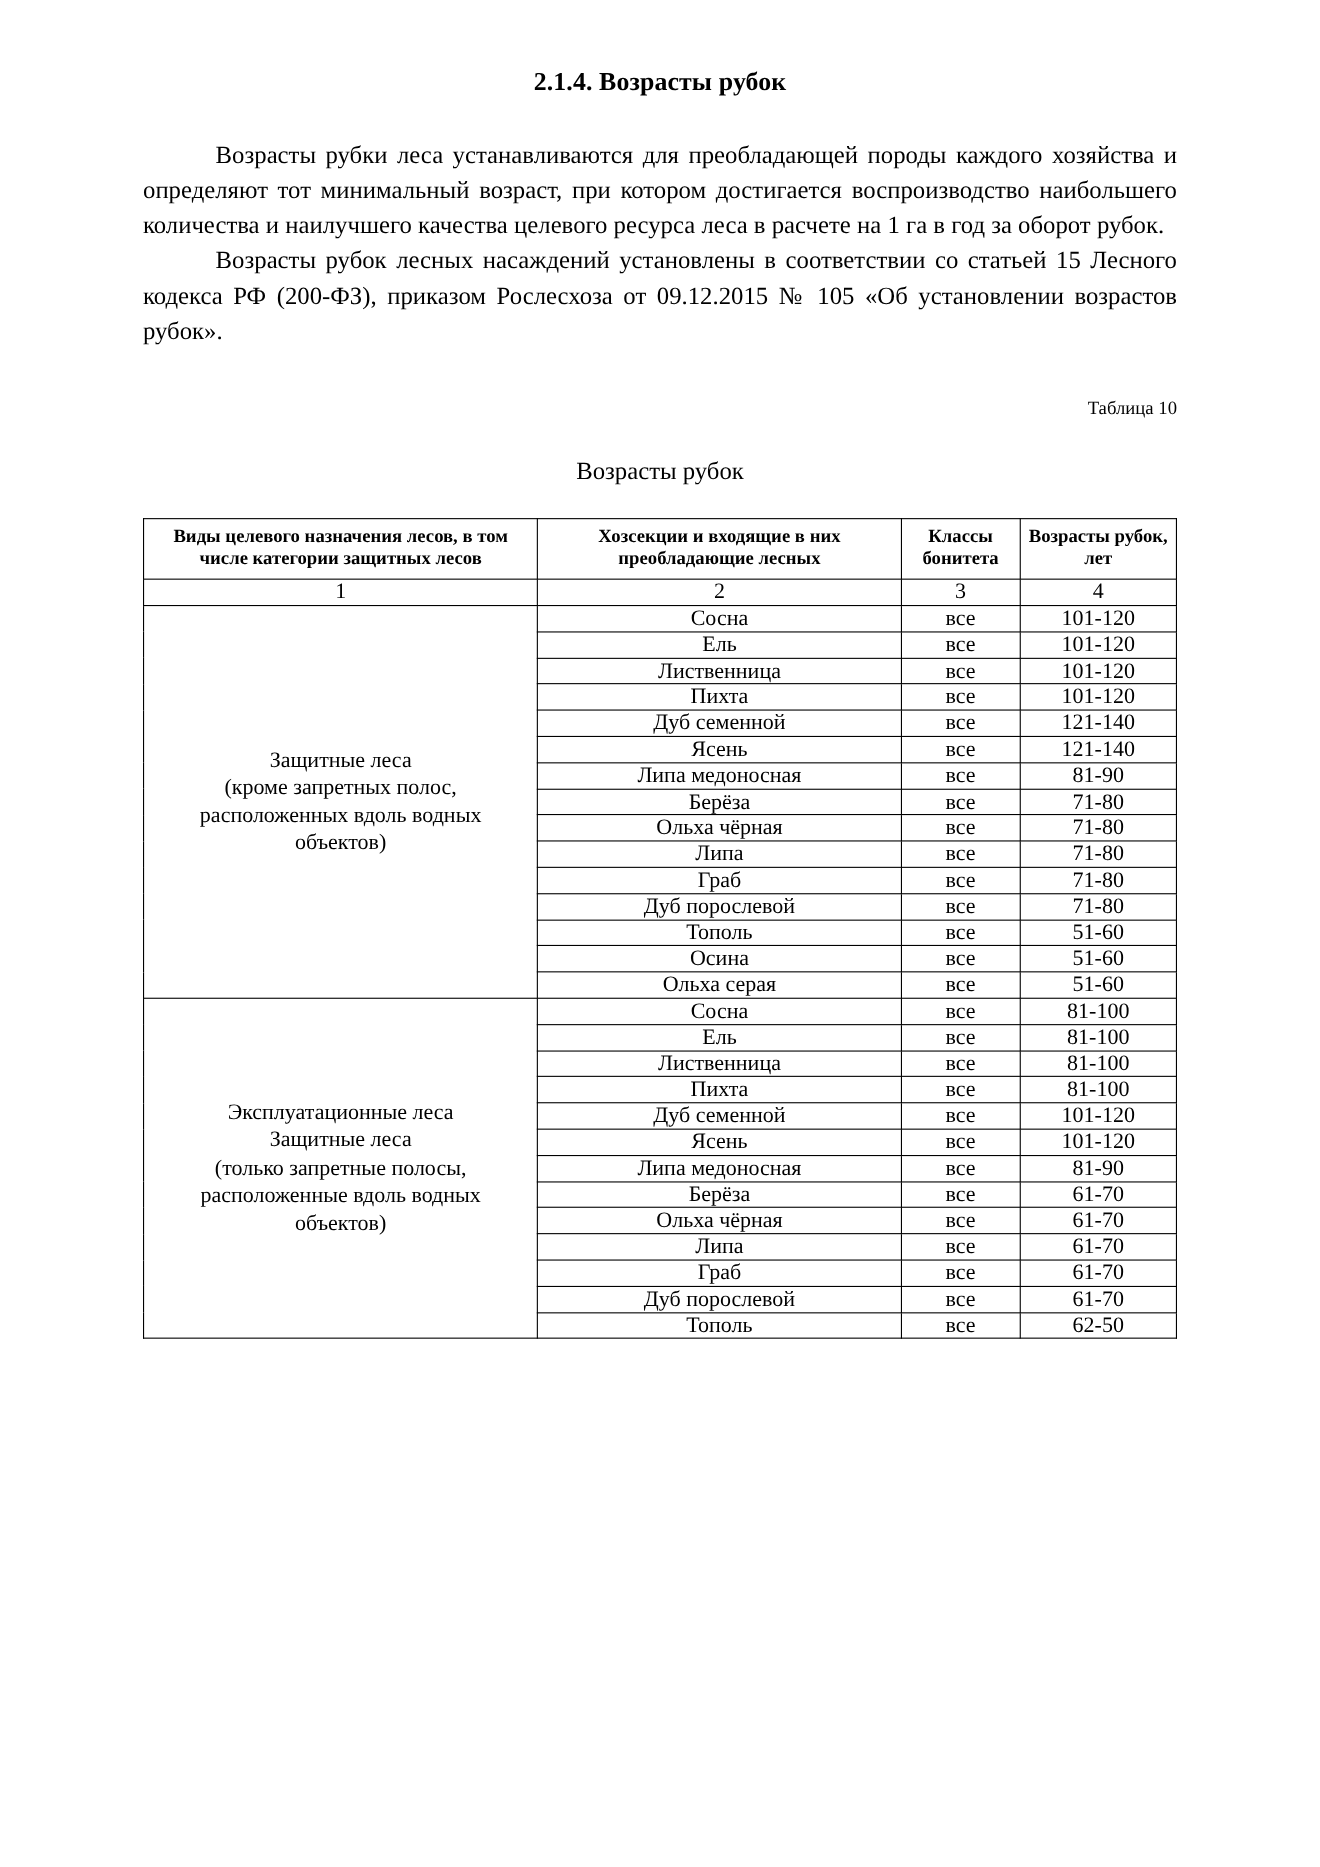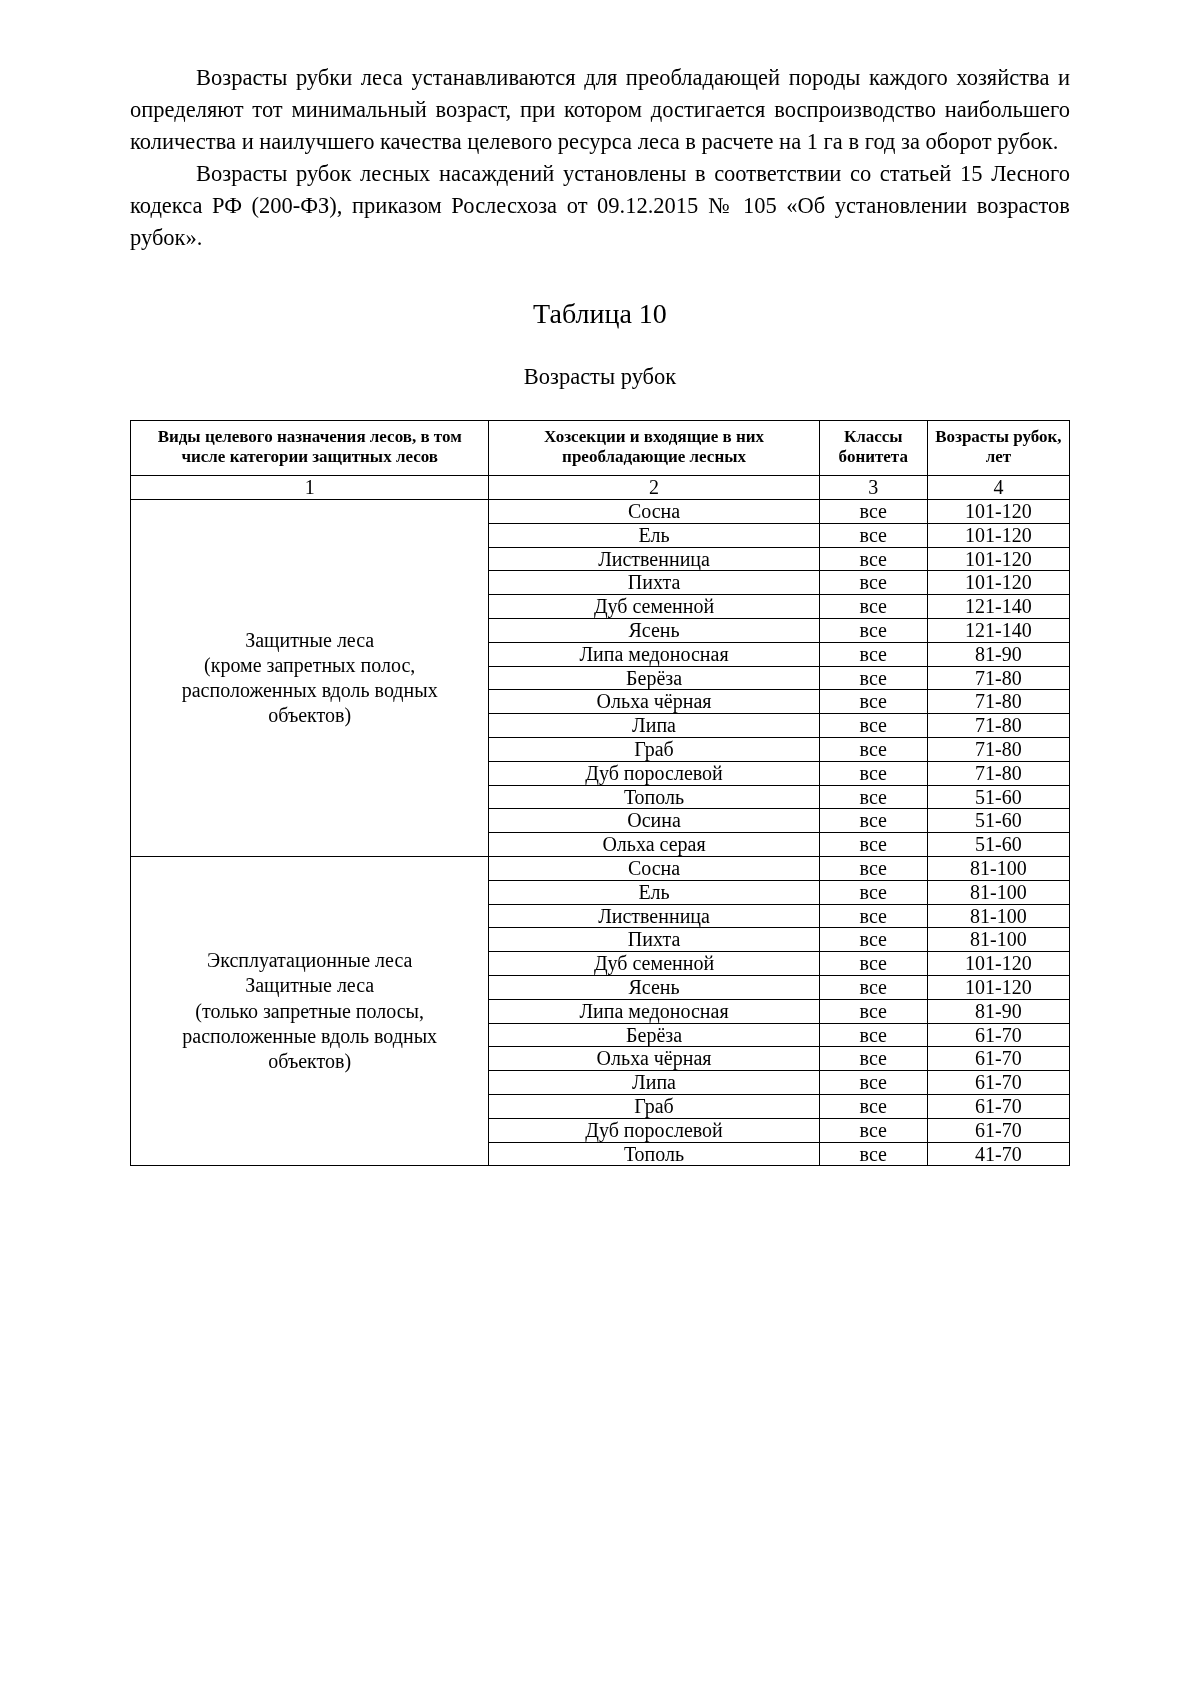--- a/index.html
+++ b/index.html
@@ -38,22 +38,22 @@
   p.body-par {
     font-size: 22.5px;
     line-height: 1.42;
     text-align: justify;
     text-justify: inter-word;
     text-indent: 66px;
     margin: 0;
     hyphens: none;
   }
   .table-number {
-    text-align: center;
-    font-size: 28px;
+    text-align: right;
+    font-size: 17px;
     margin: 44px 0 0 0;
   }
   .table-caption {
     text-align: center;
     font-size: 22.5px;
     margin: 34px 0 30px 0;
   }
   table.cut-table {
     border-collapse: collapse;
     width: 940px;
@@ -92,20 +92,21 @@
   .c2 { width: 330px; }
   .c3 { width: 108px; }
   .c4 { width: 142px; }
 </style>
 </head>
 <body>
 
 <div class="page">
 
 
+  <div class="section-heading">2.1.4. Возрасты рубок</div>
 
   <p class="body-par">Возрасты рубки леса устанавливаются для преобладающей породы каждого хозяйства и определяют тот минимальный возраст, при котором достигается воспроизводство наибольшего количества и наилучшего качества целевого ресурса леса в расчете на 1 га в год за оборот рубок.</p>
   <p class="body-par">Возрасты рубок лесных насаждений установлены в соответствии со статьей 15 Лесного кодекса РФ (200-ФЗ), приказом Рослесхоза от 09.12.2015 № 105 «Об установлении возрастов рубок».</p>
 
   <div class="table-number">Таблица 10</div>
 
   <div class="table-caption">Возрасты рубок</div>
 
   <table class="cut-table">
     <colgroup>
@@ -262,18 +263,18 @@
           <td class="ages">61-70</td>
         </tr>
         <tr>
           <td class="species">Дуб порослевой</td>
           <td class="bonitet">все</td>
           <td class="ages">61-70</td>
         </tr>
         <tr>
           <td class="species">Тополь</td>
           <td class="bonitet">все</td>
-          <td class="ages">41-70</td>
+          <td class="ages">62-50</td>
         </tr>
       </tbody>
   </table>
 
 </div>
 
 </body></html>

